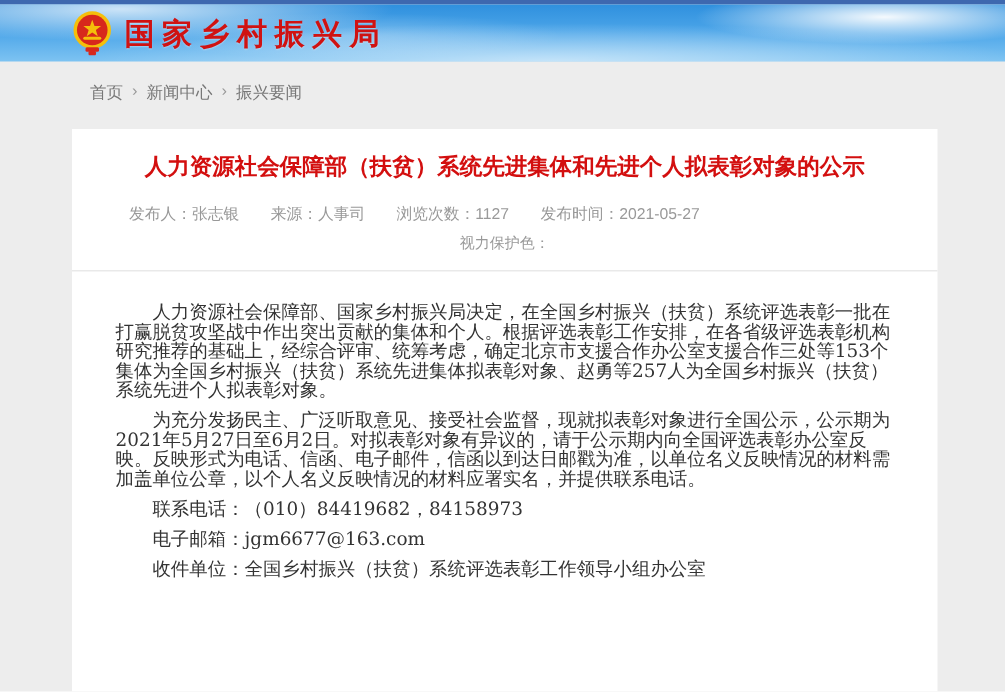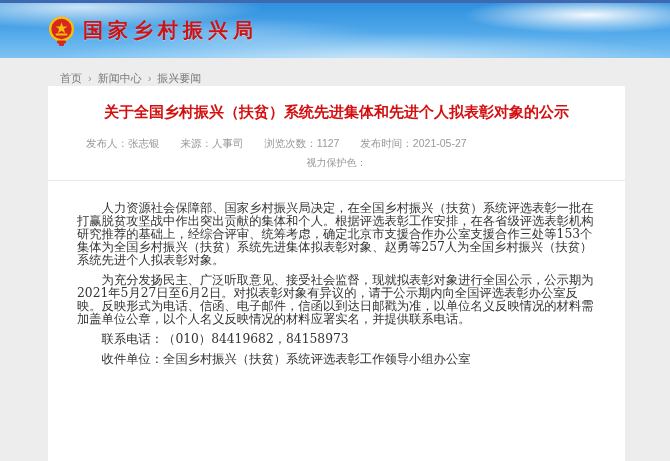--- a/index.html
+++ b/index.html
@@ -9,21 +9,21 @@
     background: #ededed;
     position: relative;
   }
 
   
   .top-strip {
     height: 3px;
     background: #3e68af;
   }
   .site-header {
-    height: 55px;
+    height: 38px;
     position: relative;
     background:
       radial-gradient(ellipse 180px 26px at 88% 22%, rgba(255,255,255,0.95), rgba(255,255,255,0) 70%),
       radial-gradient(ellipse 260px 30px at 12% 8%,  rgba(255,255,255,0.75), rgba(255,255,255,0) 70%),
       radial-gradient(ellipse 420px 34px at 55% 100%, rgba(255,255,255,0.55), rgba(255,255,255,0) 75%),
       radial-gradient(ellipse 200px 22px at 35% 55%, rgba(255,255,255,0.25), rgba(255,255,255,0) 70%),
       linear-gradient(180deg, #2f90de 0%, #4aa4e8 45%, #7dc3f2 100%);
     display: flex;
     align-items: center;
   }
@@ -131,35 +131,36 @@
 
 <div class="breadcrumb">
   <span class="crumb">首页</span>
   <span class="sep">›</span>
   <span class="crumb">新闻中心</span>
   <span class="sep">›</span>
   <span class="crumb">振兴要闻</span>
 </div>
 
 <div class="card">
-  <div class="article-title">关于全国乡村振兴（扶贫）系统先进集体和先进个人拟表彰对象的公示</div>
+  <div class="article-title">人力资源社会保障部（扶贫）系统先进集体和先进个人拟表彰对象的公示</div>
 
   <div class="meta-row">
     <span class="meta-item"><span>发布人：</span><span>张志银</span></span>
     <span class="meta-item"><span>来源：</span><span>人事司</span></span>
     <span class="meta-item"><span>浏览次数：</span><span>1127</span></span>
     <span class="meta-item"><span>发布时间：</span><span>2021-05-27</span></span>
   </div>
 
   <div class="meta-row2">
     <span>视力保护色：</span>
   </div>
 
   <div class="title-divider"></div>
 
   <div class="article-body">
     <p>人力资源社会保障部、国家乡村振兴局决定，在全国乡村振兴（扶贫）系统评选表彰一批在打赢脱贫攻坚战中作出突出贡献的集体和个人。根据评选表彰工作安排，在各省级评选表彰机构研究推荐的基础上，经综合评审、统筹考虑，确定北京市支援合作办公室支援合作三处等153个集体为全国乡村振兴（扶贫）系统先进集体拟表彰对象、赵勇等257人为全国乡村振兴（扶贫）系统先进个人拟表彰对象。</p>
     <p>为充分发扬民主、广泛听取意见、接受社会监督，现就拟表彰对象进行全国公示，公示期为2021年5月27日至6月2日。对拟表彰对象有异议的，请于公示期内向全国评选表彰办公室反映。反映形式为电话、信函、电子邮件，信函以到达日邮戳为准，以单位名义反映情况的材料需加盖单位公章，以个人名义反映情况的材料应署实名，并提供联系电话。</p>
     <p>联系电话：（010）84419682，84158973</p>
+    <p>电子邮箱：jgm6677@163.com</p>
     <p>收件单位：全国乡村振兴（扶贫）系统评选表彰工作领导小组办公室</p>
 
   </div>
 </div>
 
 </body></html>

